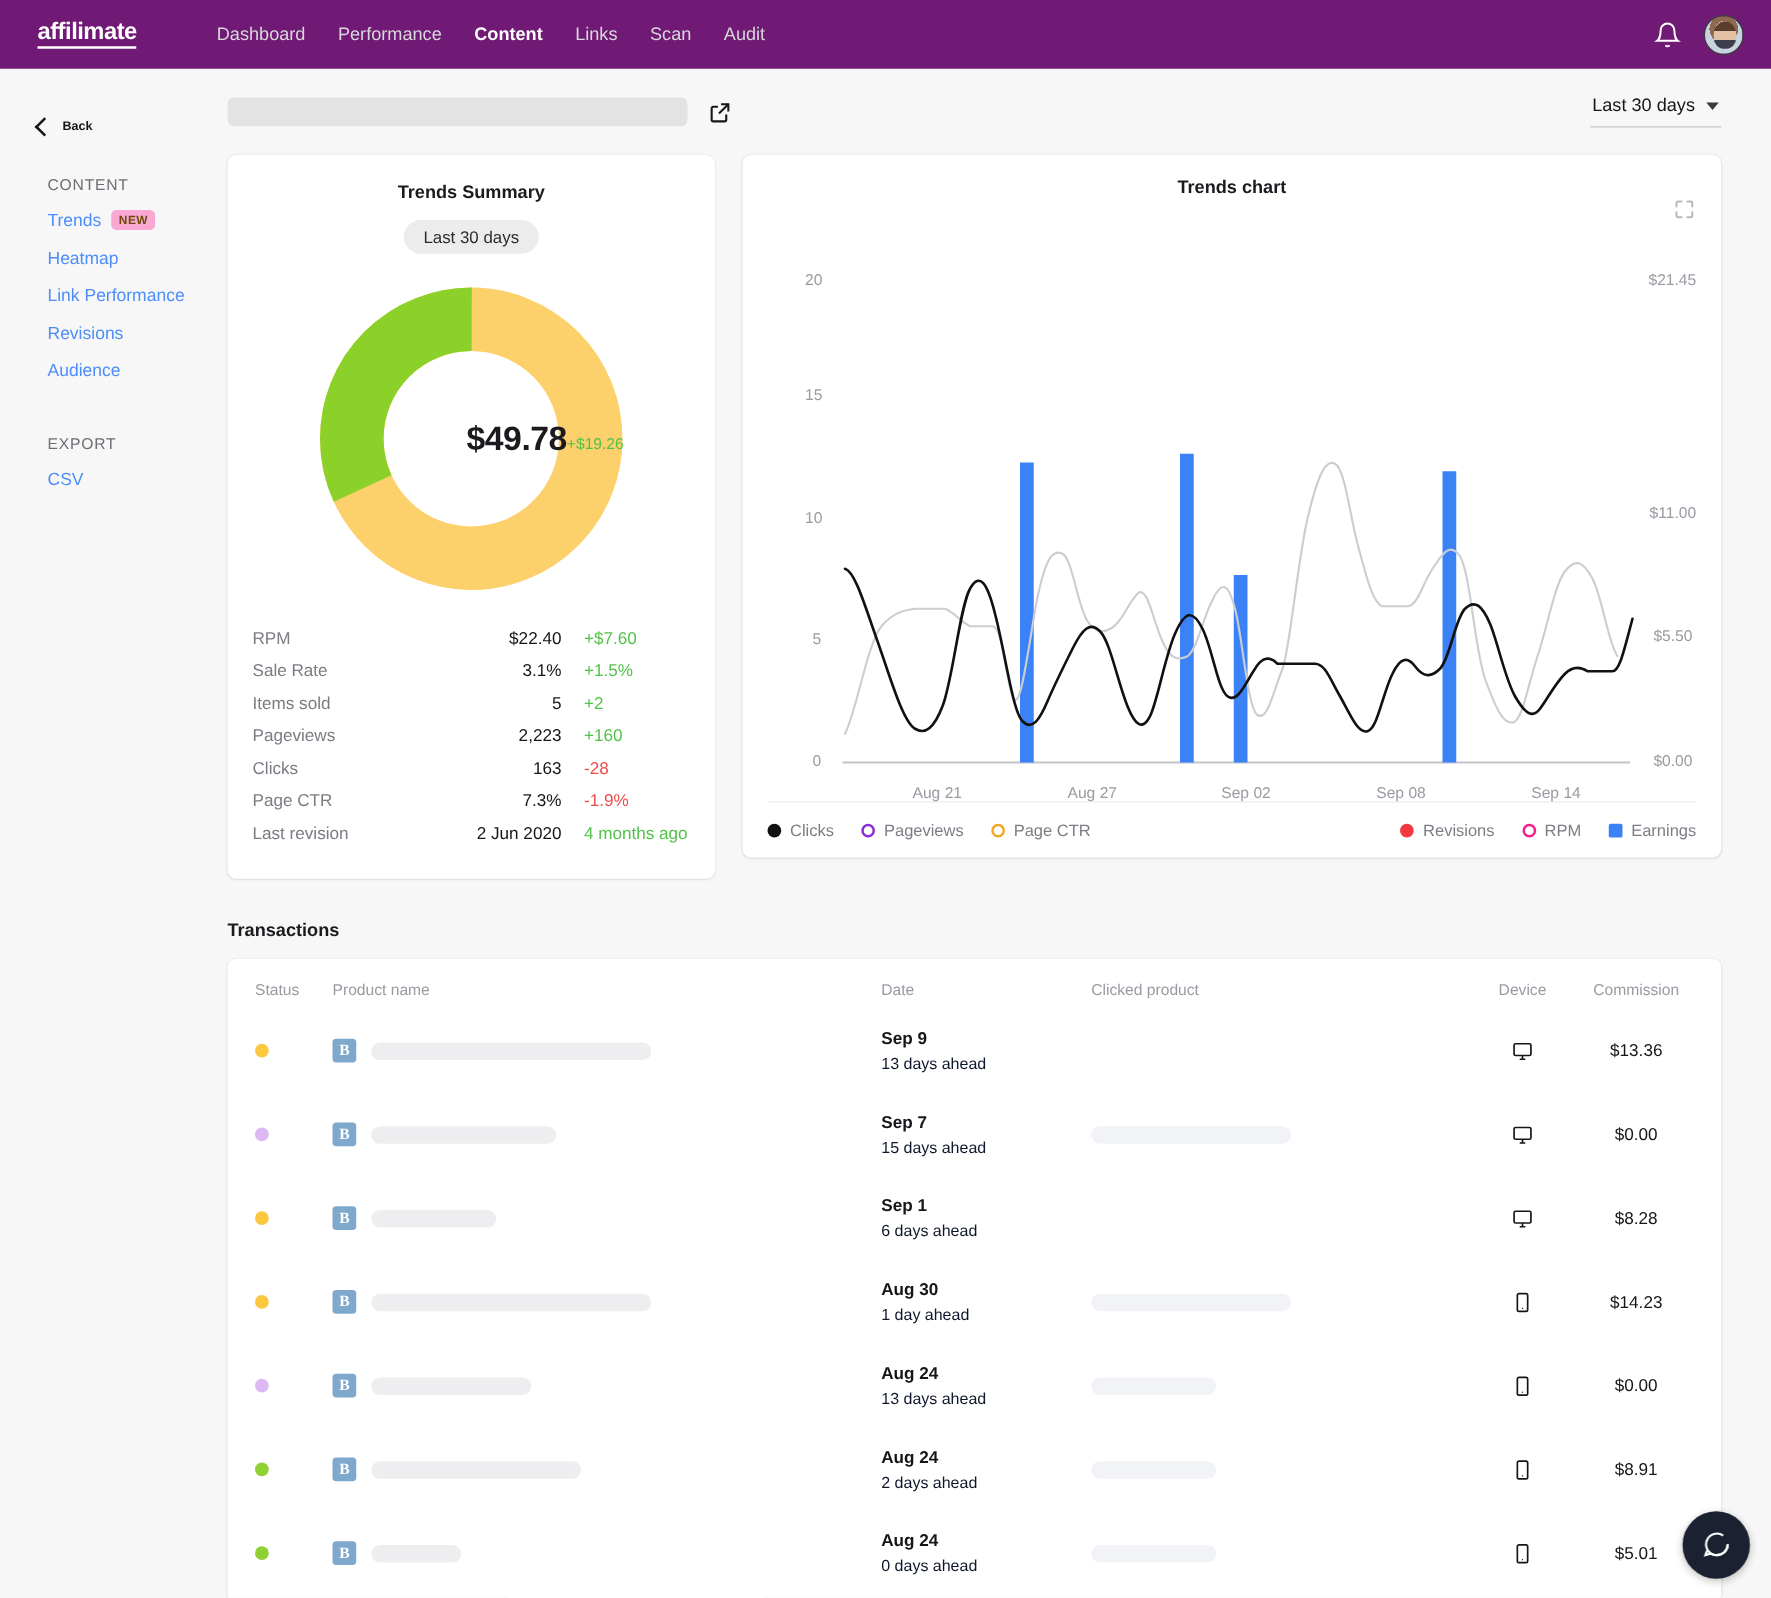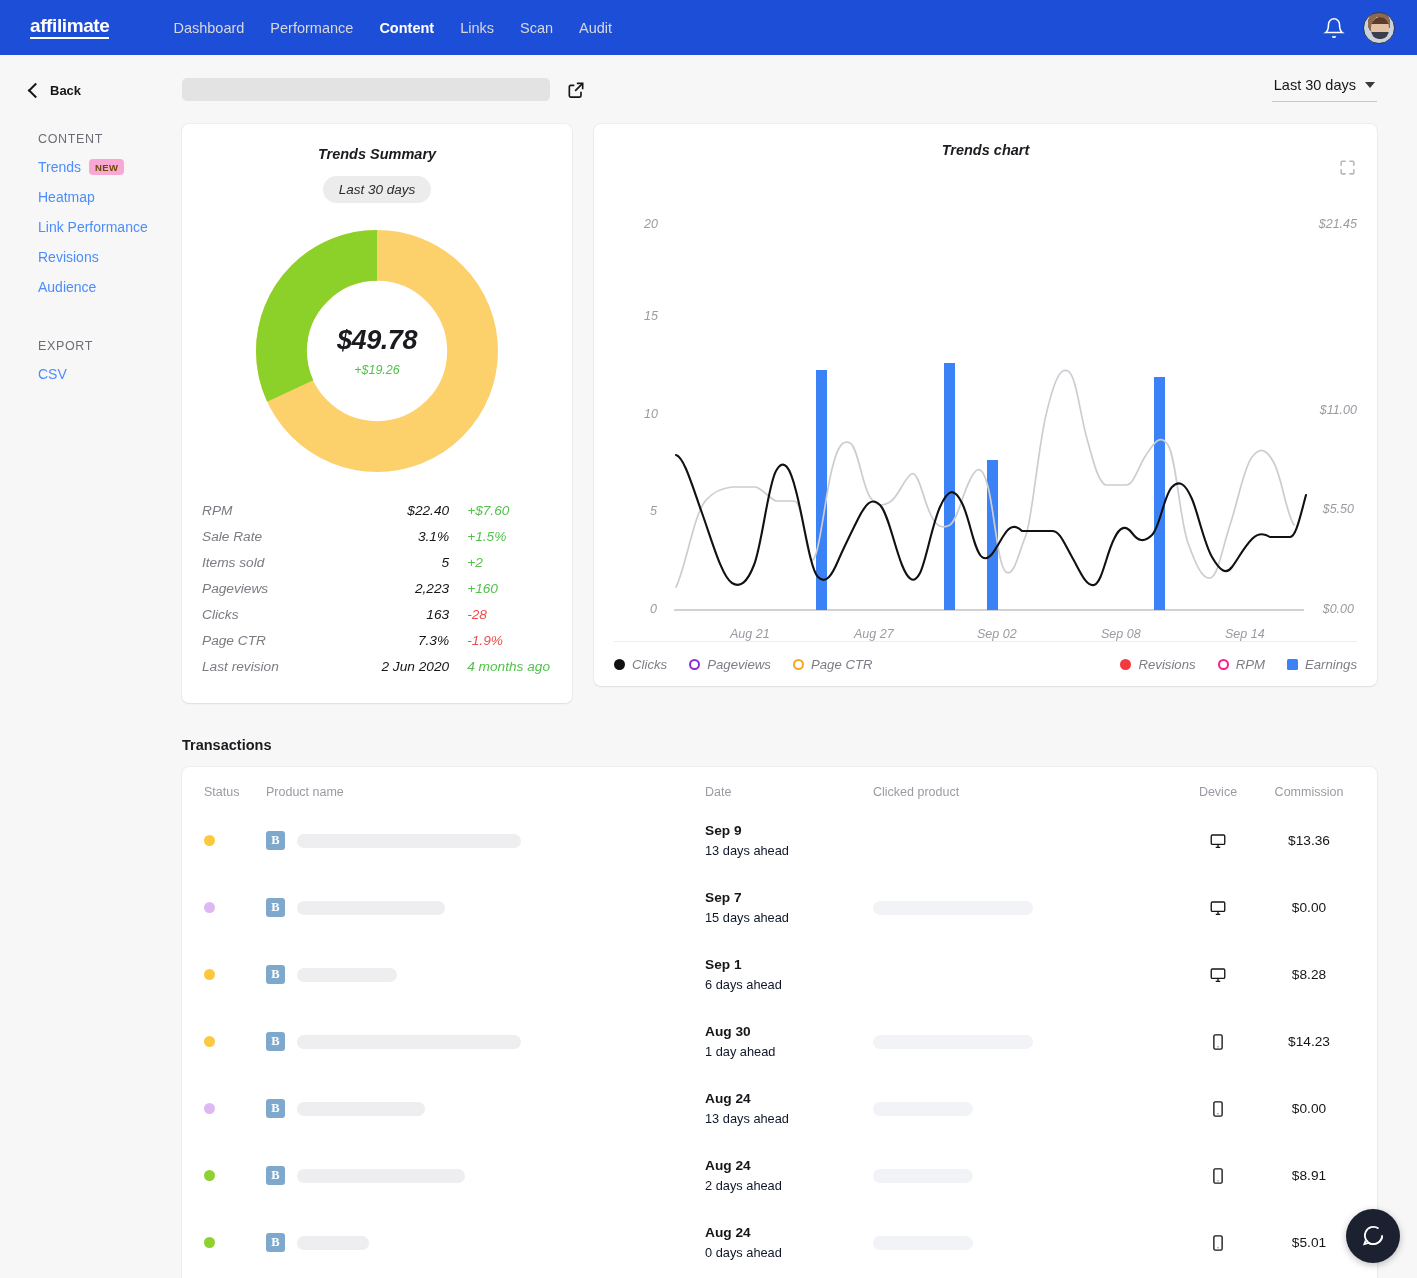--- a/index.html
+++ b/index.html
@@ -8,21 +8,21 @@
     height: 1278px;
     background: #f7f7f7;
     font-family: "Liberation Sans", sans-serif;
     color: #1b1b1f;
     overflow: hidden;
   }
 
   
   .topnav {
     height: 55px;
-    background: #1d4ed8;
+    background: #701a75;
     display: flex;
     align-items: center;
     padding: 0 22px 0 30px;
   }
   .brand {
     font-size: 19px;
     font-weight: bold;
     color: #ffffff;
     letter-spacing: -0.4px;
     border-bottom: 2px solid #ffffff;
@@ -59,22 +59,22 @@
     width: 18px; height: 22px;
     border-radius: 50% 50% 42% 42%;
     background: linear-gradient(180deg,#5b3d2b 0 34%, #e3c1a4 34% 70%, #3c3f4a 70% 100%);
   }
 
   
   .page { display: flex; height: calc(1278px - 55px); }
   .sidebar { width: 182px; padding: 28px 0 0 38px; flex: 0 0 182px; }
   .back {
     display: flex; align-items: center; gap: 9px;
-    font-size: 13px; font-weight: bold; color: #16161a;
-    cursor: pointer; margin: 0 0 34px -12px;
+    font-size: 10px; font-weight: bold; color: #16161a;
+    cursor: pointer; margin: 13px 0 34px -12px;
   }
   .chev { width: 11px; height: 11px; border-left: 2.1px solid #16161a; border-bottom: 2.1px solid #16161a; transform: rotate(45deg); margin-left: 4px; }
   .side-group-title {
     font-size: 12.5px; letter-spacing: 0.65px; color: #6c6c74;
     margin-bottom: 13px; text-transform: uppercase;
   }
   .side-item {
     font-size: 14px; color: #4c8dfb; margin-bottom: 14px;
     cursor: pointer; display: flex; align-items: center; gap: 8px;
   }
@@ -99,38 +99,37 @@
     font-size: 14.5px; color: #16161a; cursor: pointer;
     border-bottom: 1px solid #c7c7cc; padding: 0 2px 8px 2px;
   }
   .caret { width: 0; height: 0; border-left: 5px solid transparent; border-right: 5px solid transparent; border-top: 6px solid #3a3a40; }
 
   
   .cards { display: flex; gap: 22px; align-items: flex-start; }
   .card {
     background: #ffffff; border-radius: 7px;
     box-shadow: 0 1px 2px rgba(20,20,30,.07), 0 0 0 1px rgba(20,20,30,.035);
-    font-style: italic;
   }
   .card-summary { width: 390px; padding: 22px 20px 24px 20px; }
   .card-chart { flex: 1; padding: 18px 20px 14px 20px; min-height: 560px; }
 
   .summary-title { text-align: center; font-size: 14.5px; font-weight: bold; margin-bottom: 14px; }
   .pill {
     display: block; margin: 0 auto; width: fit-content;
     background: #ececed; color: #2b2b31; border-radius: 14px;
     font-size: 13.5px; padding: 6px 16px;
   }
 
   
   .donut-wrap { display: flex; justify-content: center; margin: 26px 0 24px 0; }
   .donut { position: relative; width: 244px; height: 244px; }
   .donut-center {
-    position: absolute; inset: 0; display: flex; flex-direction: column;
-    align-items: center; justify-content: center;
+    position: absolute; inset: 0; display: flex; flex-direction: row;
+    align-items: center; justify-content: flex-end;
   }
   .donut-amount { font-size: 27px; font-weight: bold; letter-spacing: -.4px; }
   .donut-delta { font-size: 12.5px; color: #52c24a; margin-top: 7px; }
 
   
   .metrics { margin-top: 8px; }
   .mrow { display: flex; align-items: baseline; font-size: 13.7px; padding: 5.5px 0; }
   .mlabel { color: #7b7b83; width: 150px; }
   .mvalue { color: #16161a; text-align: right; width: 118px; }
   .mdelta { width: 110px; padding-left: 18px; }

